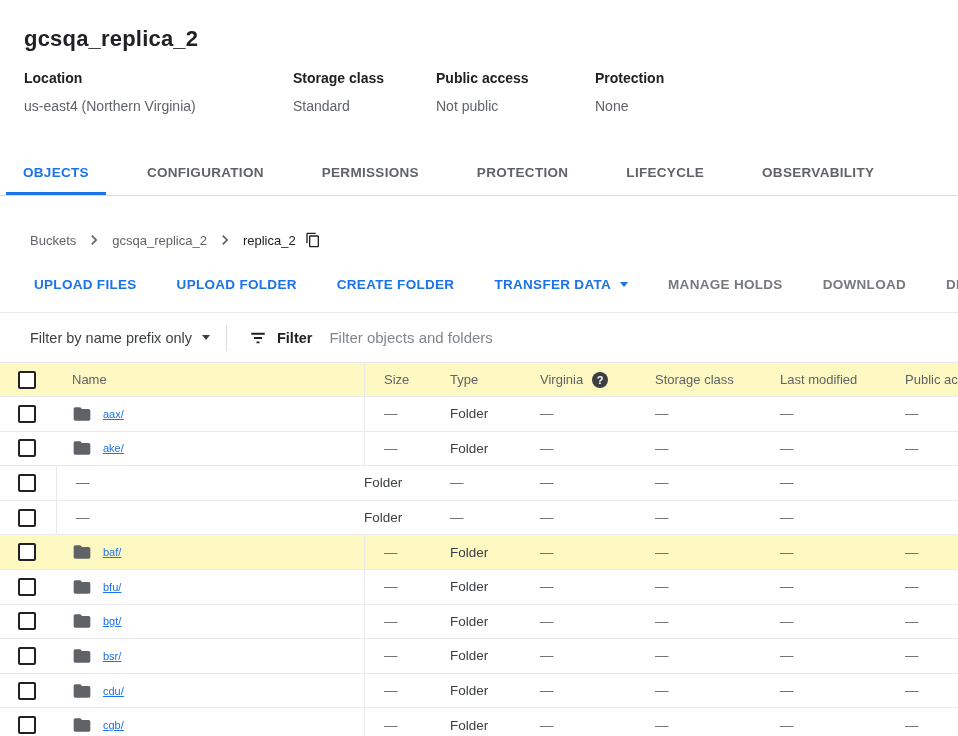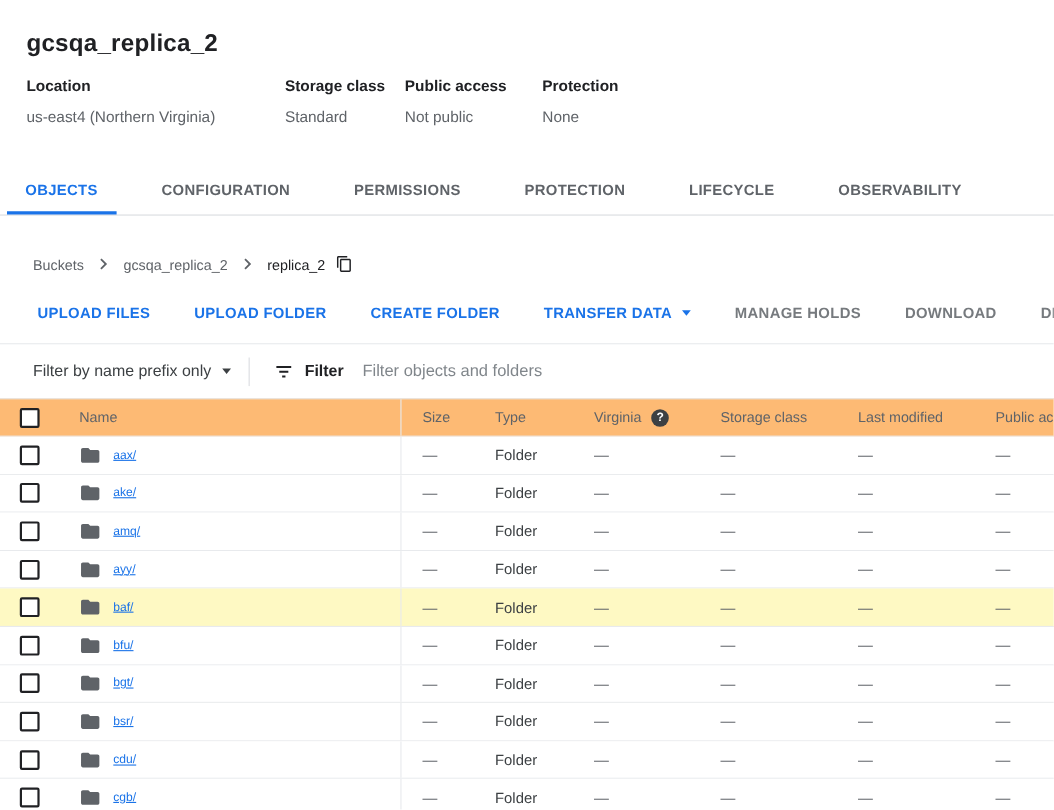--- a/index.html
+++ b/index.html
@@ -1,21 +1,21 @@
 <!DOCTYPE html>
 <html><head>
 <meta charset="utf-8">
 <style>
   * { box-sizing: border-box; margin: 0; padding: 0; }
   html,body { width: 958px; height: 736px; overflow: hidden; background: #fff;
     font-family: "Liberation Sans", sans-serif; color: #202124; }
 
   .page-header { padding: 26px 24px 0 24px; }
   .title { font-size: 22px; font-weight: 700; letter-spacing: .2px; }
-  .meta-row { display: flex; margin-top: 18px; }
+  .meta-row { display: flex; margin-top: 18px; gap: 34px; }
   .meta-col-1 { width: 235px; } .meta-col-2 { width: 109px; } .meta-col-3 { width: 125px; }
   .meta-label { font-size: 14px; font-weight: 700; color: #202124; }
   .meta-value { font-size: 14px; color: #5f6368; margin-top: 12px; }
 
   .tabs { margin-top: 36px; height: 46px; display: flex; align-items: stretch;
     border-bottom: 1px solid #dadce0; }
   .tab { display: flex; align-items: center; margin: 0 12px; padding: 0 17px;
     font-size: 13.5px; font-weight: 700; letter-spacing: .3px; color: #5f6368;
     cursor: pointer; white-space: nowrap; }
   .tab:first-child { margin-left: 6px; }
@@ -46,21 +46,21 @@
   .vdiv { width: 1px; height: 26px; background: #dadce0; margin: 0 14px 0 16px; }
   .filter-icon { width: 18px; height: 18px; fill: #202124; margin: 0 10px 0 8px; }
   .filter-label { font-size: 14.5px; font-weight: 700; color: #202124; }
   .filter-input { flex: 1; border: none; outline: none; font-family: inherit;
     font-size: 15px; color: #202124; margin-left: 17px; background: transparent; }
   .filter-input::placeholder { color: #80868b; }
 
   .t-head, .t-row { display: grid;
     grid-template-columns: 56px 308px 86px 90px 115px 125px 125px 130px;
     align-items: center; }
-  .t-head { height: 35px; background: #fdba74; border-top: 1px solid #e8eaed;
+  .t-head { height: 35px; background: #fef9c3; border-top: 1px solid #e8eaed;
     border-bottom: 1px solid #e8eaed; color: #5f6368; font-size: 13px; }
   .t-row { height: 34.6px; border-bottom: 1px solid #e8eaed; background: #fff; }
   .t-row.hl { background: #fef9c3; }
   .c-check { padding-left: 18px; align-self: stretch; display: flex; align-items: center; }
   .checkbox { width: 18px; height: 18px; border: 2px solid #202124; border-radius: 2px;
     background: #fff; cursor: pointer; }
   .c-name { padding-left: 16px; display: flex; align-items: center; }
   .c-size { border-left: 1px solid #e8eaed; padding-left: 19px; align-self: stretch;
     display: flex; align-items: center; }
   .c-created { display: flex; align-items: center; }
@@ -201,42 +201,30 @@
     <div class="cell-type">Folder</div>
     <div class="dash">—</div>
     <div class="dash">—</div>
     <div class="dash">—</div>
     <div class="dash">—</div>
   </div>
         <div class="t-row">
     <div class="c-check">
       <div class="checkbox"></div>
     </div>
-    <div class="c-name">
-      <svg class="folder" viewBox="0 0 24 24">
-              <path d="M10 4H4c-1.1 0-1.99.9-1.99 2L2 18c0 1.1.9 2 2 2h16c1.1 0 2-.9 2-2V8c0-1.1-.9-2-2-2h-8l-2-2z"></path>
-            </svg>
-      <a href="#" class="obj-link">amq/</a>
-    </div>
-    <div class="c-size dash">—</div>
-    <div class="cell-type">Folder</div>
-    <div class="dash">—</div>
-    <div class="dash">—</div>
-    <div class="dash">—</div>
-    <div class="dash">—</div>
-  </div>
-        <div class="t-row">
-    <div class="c-check">
-      <div class="checkbox"></div>
-    </div>
-    <div class="c-name">
-      <svg class="folder" viewBox="0 0 24 24">
-              <path d="M10 4H4c-1.1 0-1.99.9-1.99 2L2 18c0 1.1.9 2 2 2h16c1.1 0 2-.9 2-2V8c0-1.1-.9-2-2-2h-8l-2-2z"></path>
-            </svg>
-      <a href="#" class="obj-link">ayy/</a>
+    <div class="c-size dash">—</div>
+    <div class="cell-type">Folder</div>
+    <div class="dash">—</div>
+    <div class="dash">—</div>
+    <div class="dash">—</div>
+    <div class="dash">—</div>
+  </div>
+        <div class="t-row">
+    <div class="c-check">
+      <div class="checkbox"></div>
     </div>
     <div class="c-size dash">—</div>
     <div class="cell-type">Folder</div>
     <div class="dash">—</div>
     <div class="dash">—</div>
     <div class="dash">—</div>
     <div class="dash">—</div>
   </div>
         <div class="t-row hl">
     <div class="c-check">

